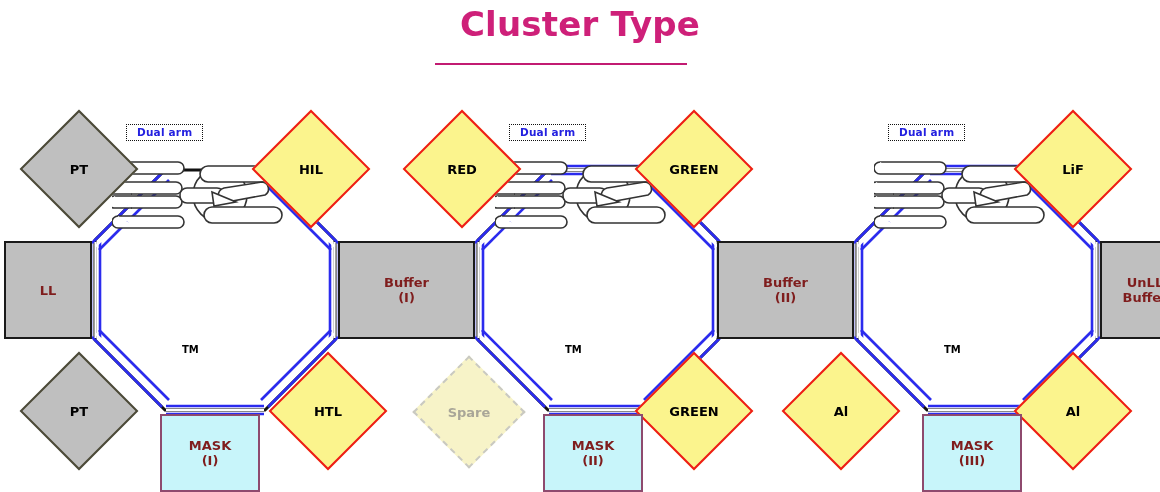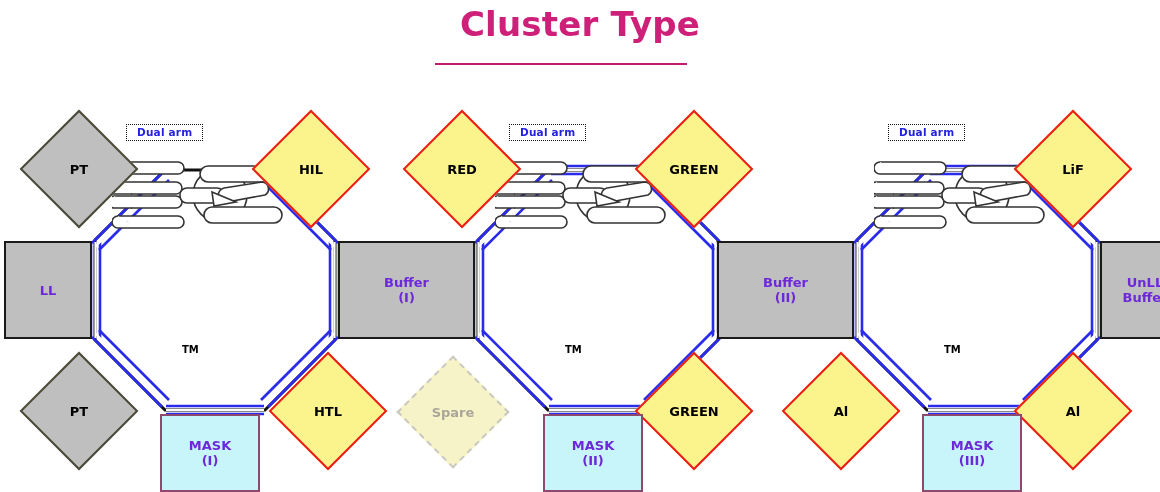--- a/index.html
+++ b/index.html
@@ -15,21 +15,21 @@
   #title-underline{position:absolute;left:435px;top:63px;width:252px;height:2px;
       background:#C21B72;}
 
   
   #diagram{position:absolute;left:0;top:92px;width:956px;height:400px;}
   .cluster{position:absolute;top:0;width:400px;height:400px;}
 
   
   .node{position:absolute;box-sizing:border-box;display:flex;
         align-items:center;justify-content:center;text-align:right;
-        font-weight:700;color:#6d28d9;z-index:6;}
+        font-weight:700;color:#7f1d1d;z-index:6;}
 
   
   .rect{border:2px solid #1a1a1a;background:#BFBFBF;font-size:13px;
         line-height:15px;}
   .rect.mask{background:#C8F5FA;border:2px solid #8E4A6E;}
 
   
   .dia-wrap{position:absolute;z-index:5;}
   .dia{position:absolute;left:0;top:0;width:100%;height:100%;
        transform:rotate(45deg);box-sizing:border-box;}
@@ -220,21 +220,21 @@
     <div class="tm-label" style="left:182px;top:252px;">TM</div>
 
     <div class="dia-wrap" style="left:37px;top:35px;width:84px;height:84px;">
       <div class="dia yellow"></div>
       <div class="dia-label">RED</div>
     </div>
     <div class="dia-wrap" style="left:269px;top:35px;width:84px;height:84px;text-decoration:underline;">
       <div class="dia yellow"></div>
       <div class="dia-label">GREEN</div>
     </div>
-    <div class="dia-wrap" style="left:30px;top:280px;width:80px;height:80px;z-index:2;">
+    <div class="dia-wrap" style="left:46px;top:280px;width:80px;height:80px;z-index:2;">
       <div class="dia spare"></div>
       <div class="dia-label faint">Spare</div>
     </div>
     <div class="dia-wrap" style="left:269px;top:277px;width:84px;height:84px;">
       <div class="dia yellow"></div>
       <div class="dia-label">GREEN</div>
     </div>
 
     <div class="node rect" style="left:-45px;top:149px;width:137px;height:98px;flex-direction:column;">
       <span>Buffer</span>

